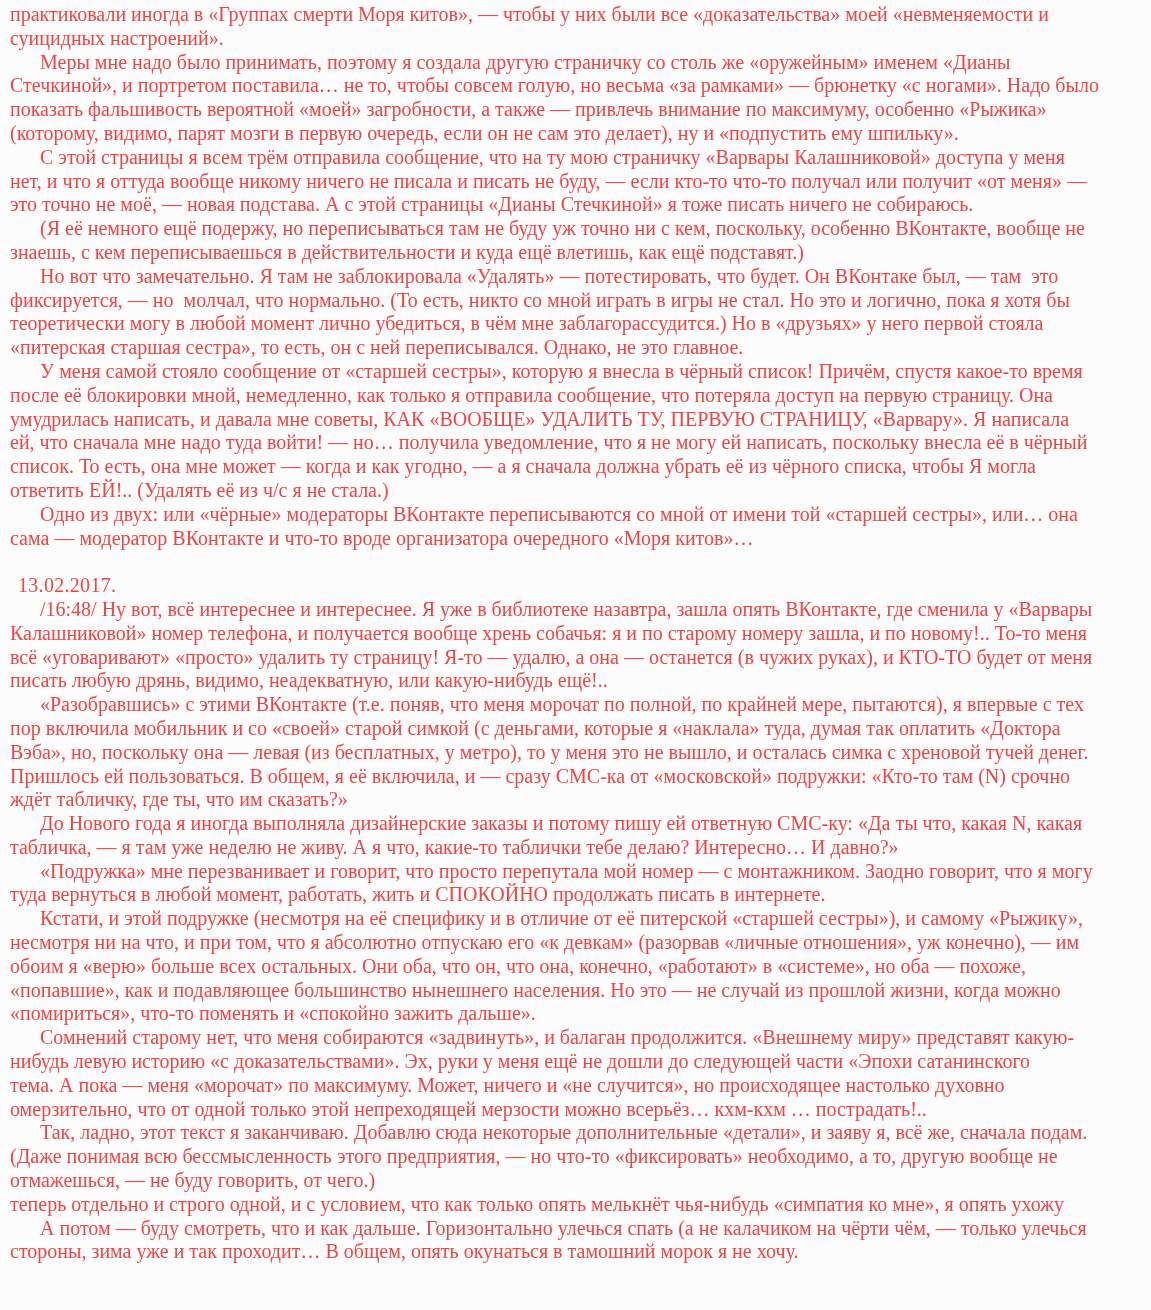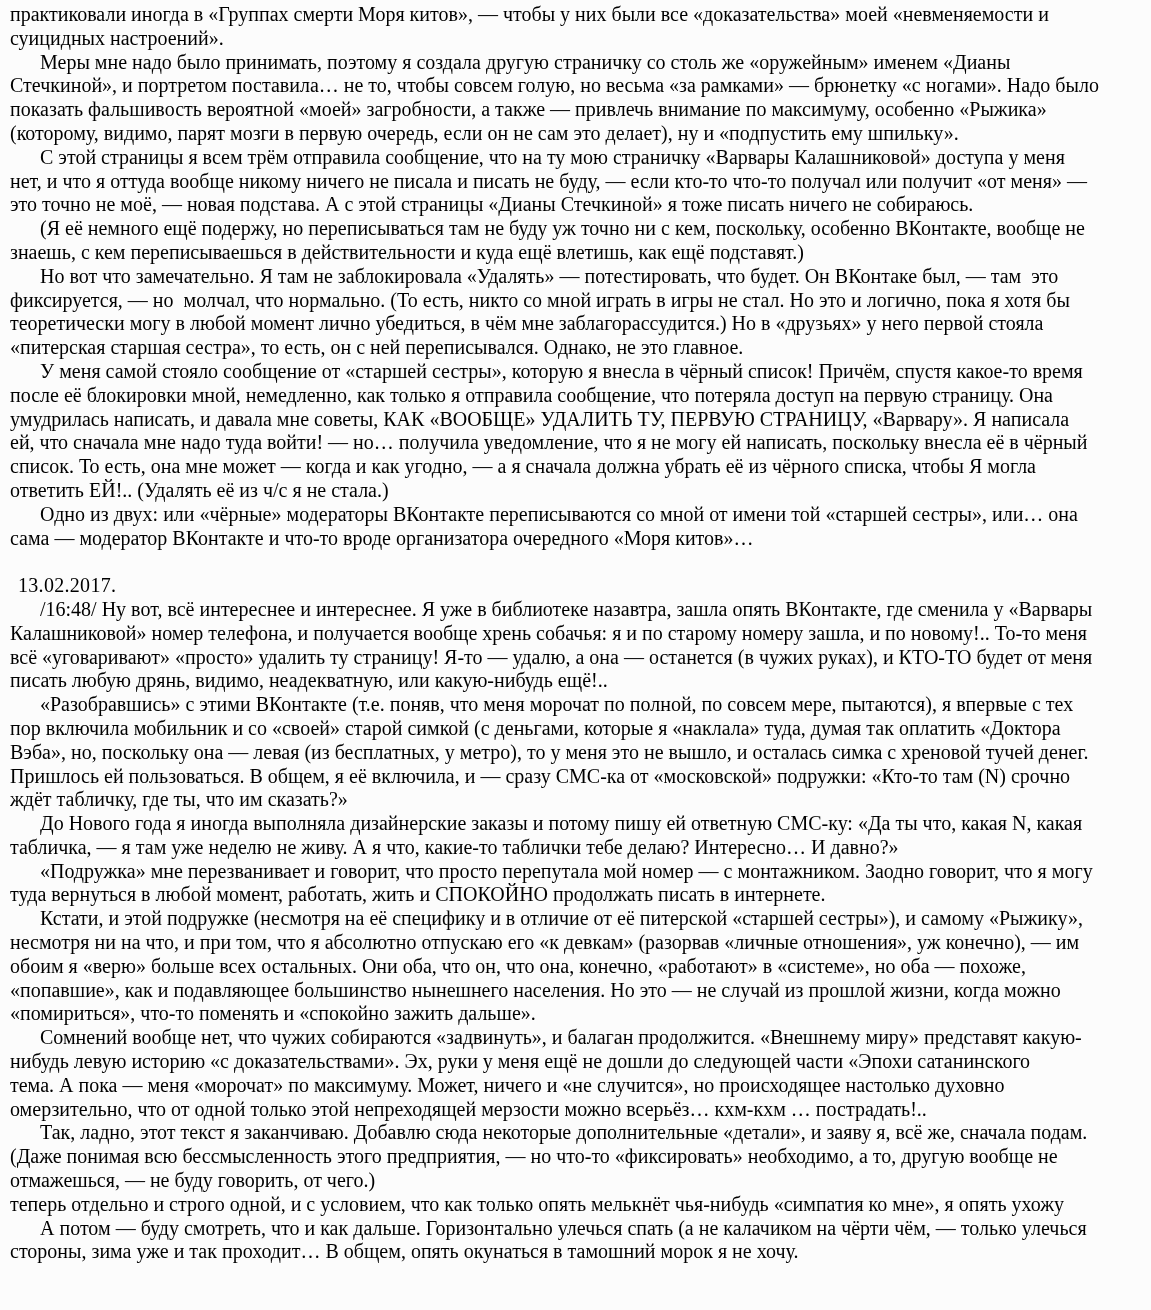--- a/index.html
+++ b/index.html
@@ -10,21 +10,21 @@
   .page {
     width: 1151px;
     height: 1310px;
     box-sizing: border-box;
     padding: 3px 6px 0 10px;
     overflow: hidden;
     background: #fcfcfc;
     font-family: "Liberation Serif", "DejaVu Serif", serif;
     font-size: 20px;
     line-height: 23.8px;
-    color: #000000;
+    color: #ef4444;
   }
   .paragraph {
     margin: 0;
     padding: 0;
   }
   .line {
     white-space: pre;
     height: 23.8px;
     overflow: hidden;
   }
@@ -87,21 +87,21 @@
       <div class="paragraph">
         <div class="line date-line">13.02.2017.</div>
       </div>
       <div class="paragraph">
         <div class="line indent">/16:48/ Ну вот, всё интереснее и интереснее. Я уже в библиотеке назавтра, зашла опять ВКонтакте, где сменила у «Варвары</div>
         <div class="line">Калашниковой» номер телефона, и получается вообще хрень собачья: я и по старому номеру зашла, и по новому!.. То-то меня</div>
         <div class="line">всё «уговаривают» «просто» удалить ту страницу! Я-то — удалю, а она — останется (в чужих руках), и КТО-ТО будет от меня</div>
         <div class="line">писать любую дрянь, видимо, неадекватную, или какую-нибудь ещё!..</div>
       </div>
       <div class="paragraph">
-        <div class="line indent">«Разобравшись» с этими ВКонтакте (т.е. поняв, что меня морочат по полной, по совсем мере, пытаются), я впервые с тех</div>
+        <div class="line indent">«Разобравшись» с этими ВКонтакте (т.е. поняв, что меня морочат по полной, по крайней мере, пытаются), я впервые с тех</div>
         <div class="line">пор включила мобильник и со «своей» старой симкой (с деньгами, которые я «наклала» туда, думая так оплатить «Доктора</div>
         <div class="line">Вэба», но, поскольку она — левая (из бесплатных, у метро), то у меня это не вышло, и осталась симка с хреновой тучей денег.</div>
         <div class="line">Пришлось ей пользоваться. В общем, я её включила, и — сразу СМС-ка от «московской» подружки: «Кто-то там (N) срочно</div>
         <div class="line">ждёт табличку, где ты, что им сказать?»</div>
       </div>
       <div class="paragraph">
         <div class="line indent">До Нового года я иногда выполняла дизайнерские заказы и потому пишу ей ответную СМС-ку: «Да ты что, какая N, какая</div>
         <div class="line">табличка, — я там уже неделю не живу. А я что, какие-то таблички тебе делаю? Интересно… И давно?»</div>
       </div>
       <div class="paragraph">
@@ -109,21 +109,21 @@
         <div class="line">туда вернуться в любой момент, работать, жить и СПОКОЙНО продолжать писать в интернете.</div>
       </div>
       <div class="paragraph">
         <div class="line indent">Кстати, и этой подружке (несмотря на её специфику и в отличие от её питерской «старшей сестры»), и самому «Рыжику»,</div>
         <div class="line">несмотря ни на что, и при том, что я абсолютно отпускаю его «к девкам» (разорвав «личные отношения», уж конечно), — им</div>
         <div class="line">обоим я «верю» больше всех остальных. Они оба, что он, что она, конечно, «работают» в «системе», но оба — похоже,</div>
         <div class="line">«попавшие», как и подавляющее большинство нынешнего населения. Но это — не случай из прошлой жизни, когда можно</div>
         <div class="line">«помириться», что-то поменять и «спокойно зажить дальше».</div>
       </div>
       <div class="paragraph">
-        <div class="line indent">Сомнений вообще нет, что чужих собираются «задвинуть», и балаган продолжится. «Внешнему миру» представят какую-</div>
+        <div class="line indent">Сомнений старому нет, что меня собираются «задвинуть», и балаган продолжится. «Внешнему миру» представят какую-</div>
         <div class="line">нибудь левую историю «с доказательствами». Эх, руки у меня ещё не дошли до следующей части «Эпохи сатанинского</div>
         <div class="line">тема. А пока — меня «морочат» по максимуму. Может, ничего и «не случится», но происходящее настолько духовно</div>
         <div class="line">омерзительно, что от одной только этой непреходящей мерзости можно всерьёз… кхм-кхм … пострадать!..</div>
       </div>
       <div class="paragraph">
         <div class="line indent">Так, ладно, этот текст я заканчиваю. Добавлю сюда некоторые дополнительные «детали», и заяву я, всё же, сначала подам.</div>
         <div class="line">(Даже понимая всю бессмысленность этого предприятия, — но что-то «фиксировать» необходимо, а то, другую вообще не</div>
         <div class="line">отмажешься, — не буду говорить, от чего.)</div>
       </div>
       <div class="paragraph">

